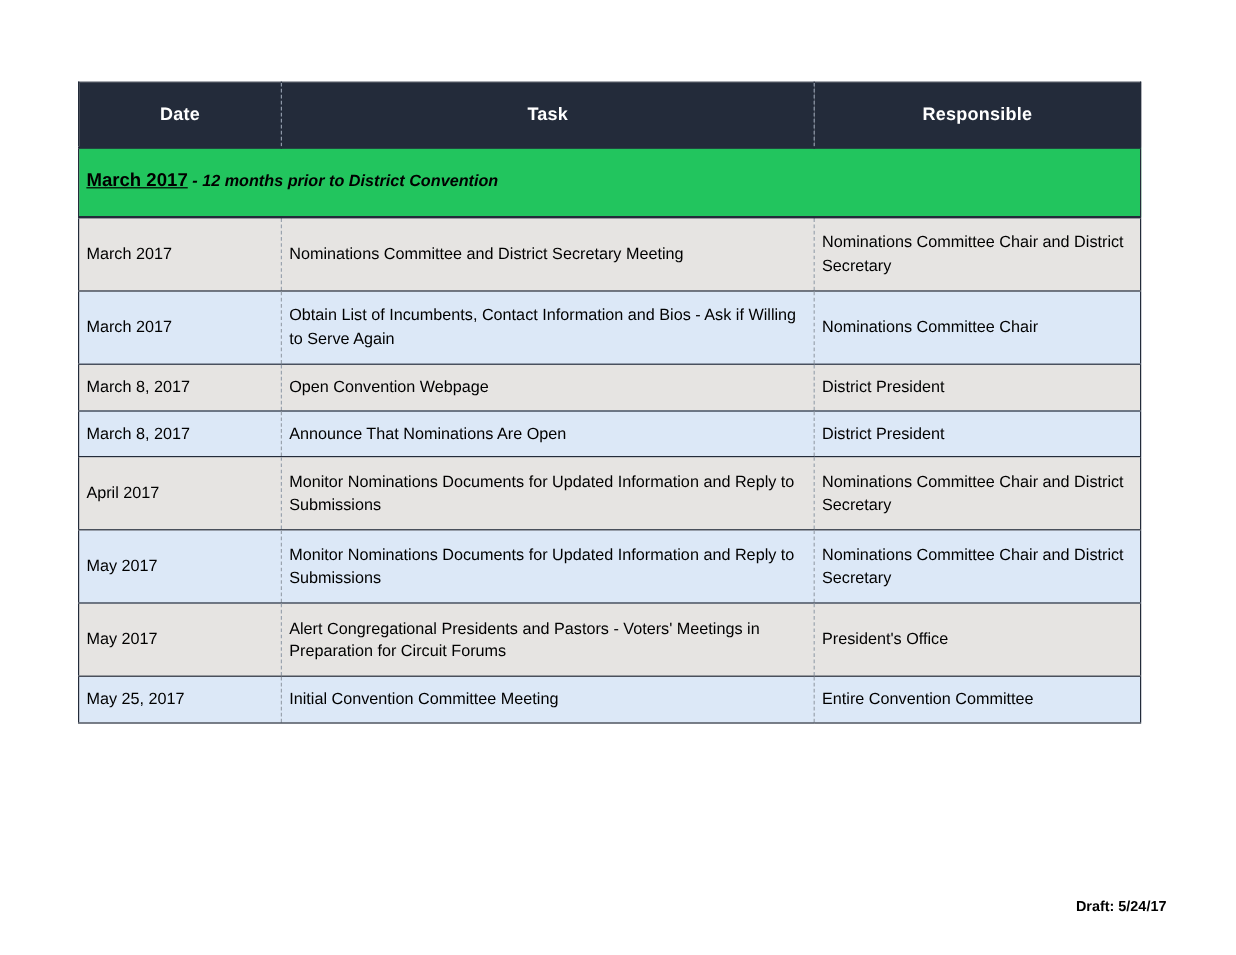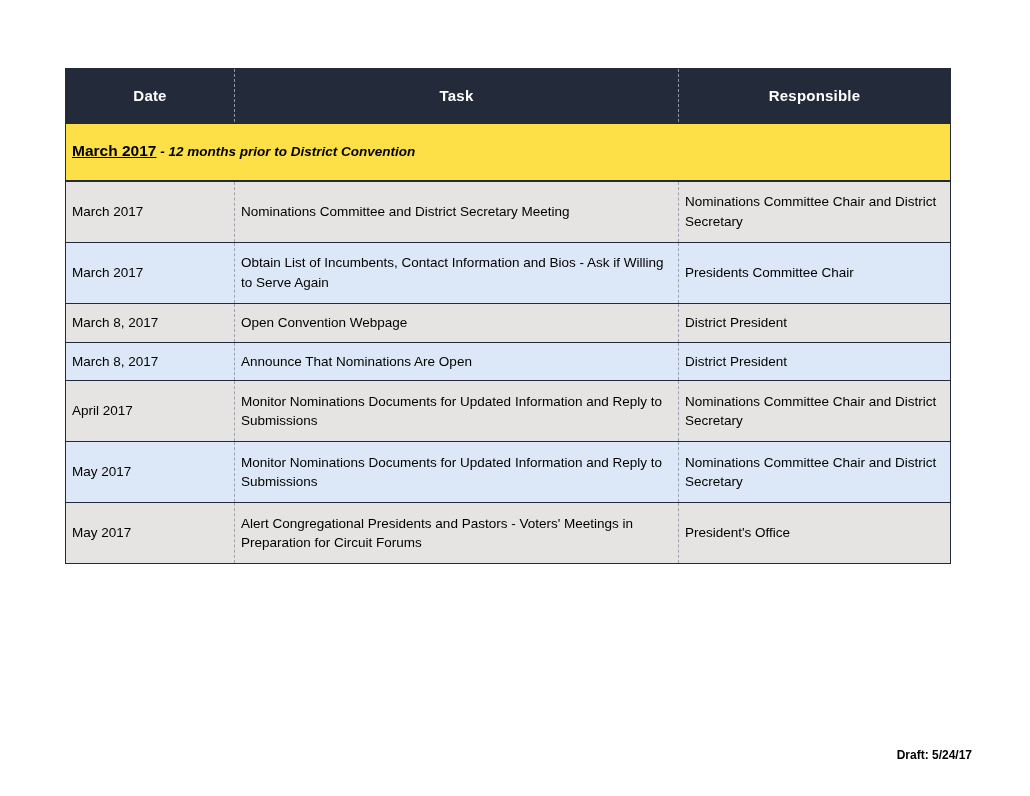--- a/index.html
+++ b/index.html
@@ -45,21 +45,21 @@
     font-weight: bold;
     text-align: center;
     padding: 18px 6px 18px 6px;
     border: none;
     letter-spacing: 0.2px;
   }
   thead th.th-date { border-right: 1px dashed #8e98a8; }
   thead th.th-task { border-right: 1px dashed #8e98a8; }
 
   tr.month-row td {
-    background: #fde047;
+    background: #22c55e;
     padding: 18px 0 20px 6px;
     border-top: 2px solid #232b3a;
     border-bottom: 2px solid #232b3a;
     font-size: 14.5px;
   }
   tr.month-row .month-name {
     font-weight: bold;
     text-decoration: underline;
     font-size: 15.5px;
   }
@@ -126,21 +126,21 @@
           <td colspan="3"><span class="month-name">March 2017</span><span class="month-note"> - 12 months prior to District Convention</span></td>
         </tr>
         <tr class="data-row shade-gray tall">
           <td class="cell-date">March 2017</td>
           <td class="cell-task">Nominations Committee and District Secretary Meeting</td>
           <td class="cell-responsible">Nominations Committee Chair and District Secretary</td>
         </tr>
         <tr class="data-row shade-blue tall">
           <td class="cell-date">March 2017</td>
           <td class="cell-task">Obtain List of Incumbents, Contact Information and Bios - Ask if Willing to Serve Again</td>
-          <td class="cell-responsible">Presidents Committee Chair</td>
+          <td class="cell-responsible">Nominations Committee Chair</td>
         </tr>
         <tr class="data-row shade-gray">
           <td class="cell-date">March 8, 2017</td>
           <td class="cell-task">Open Convention Webpage</td>
           <td class="cell-responsible">District President</td>
         </tr>
         <tr class="data-row shade-blue">
           <td class="cell-date">March 8, 2017</td>
           <td class="cell-task">Announce That Nominations Are Open</td>
           <td class="cell-responsible">District President</td>
@@ -153,18 +153,23 @@
         <tr class="data-row shade-blue tall">
           <td class="cell-date">May 2017</td>
           <td class="cell-task">Monitor Nominations Documents for Updated Information and Reply to Submissions</td>
           <td class="cell-responsible">Nominations Committee Chair and District Secretary</td>
         </tr>
         <tr class="data-row shade-gray tall">
           <td class="cell-date">May 2017</td>
           <td class="cell-task">Alert Congregational Presidents and Pastors - Voters' Meetings in Preparation for Circuit Forums</td>
           <td class="cell-responsible">President's Office</td>
         </tr>
+        <tr class="data-row shade-blue">
+          <td class="cell-date">May 25, 2017</td>
+          <td class="cell-task">Initial Convention Committee Meeting</td>
+          <td class="cell-responsible">Entire Convention Committee</td>
+        </tr>
       </tbody>
   </table>
 
   <div id="footer-draft">Draft: 5/24/17</div>
 
 </div>
 
 </body></html>

